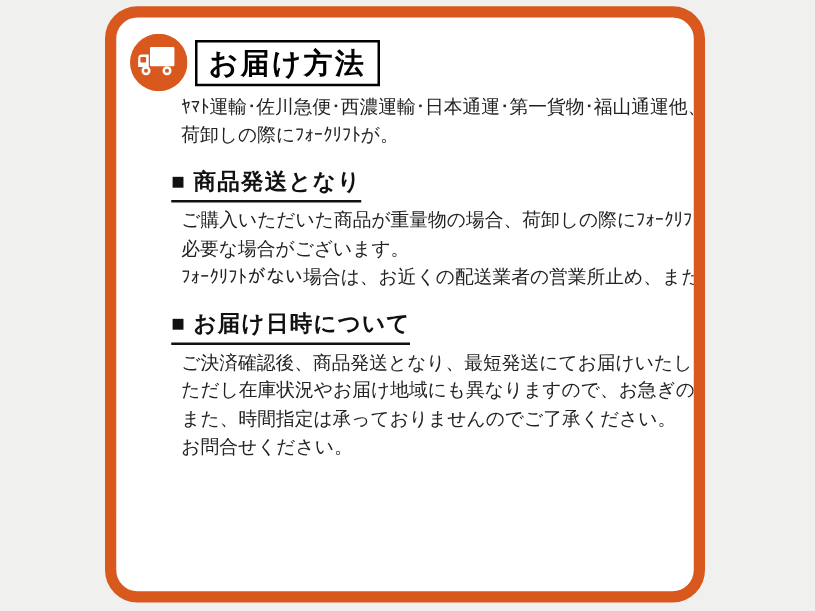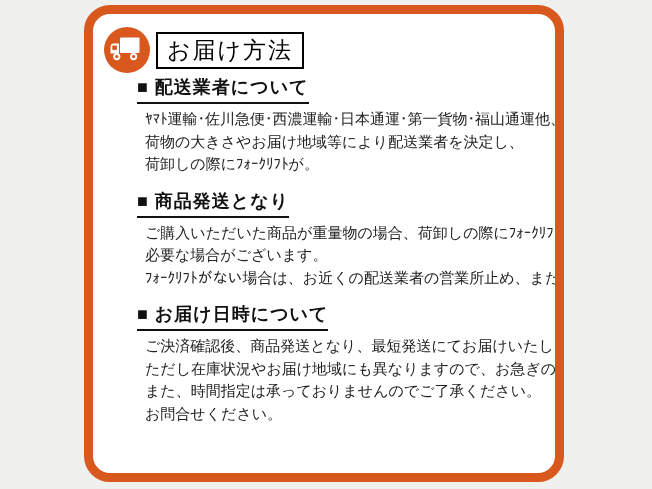--- a/index.html
+++ b/index.html
@@ -27,21 +27,21 @@
   .header{
     display:flex;align-items:center;
     margin:13px 0 0 11px;
   }
   .truck-badge{width:46px;height:46px;flex:0 0 auto;color:var(--accent);}
   .title-box{
     margin-left:6px;
     border:2px solid #000;
     padding:2px 9px;
     font-size:23px;line-height:29px;
-    font-weight:normal;letter-spacing:2px;
+    font-weight:bold;letter-spacing:2px;
     color:#000;white-space:nowrap;
   }
   .sections{margin:2px 10px 0 44px;}
   .section{margin-bottom:13px;}
   .section-heading{
     display:inline-block;
     font-size:18px;line-height:25px;font-weight:bold;
     letter-spacing:1px;color:var(--ink);
     padding-bottom:2px;border-bottom:2px solid var(--ink);
   }
@@ -68,26 +68,22 @@
       <circle cx="12.8" cy="29.6" r="1.6" fill="currentColor"></circle>
       <circle cx="29.6" cy="29.6" r="3.6" fill="#ffffff"></circle>
       <circle cx="29.6" cy="29.6" r="1.6" fill="currentColor"></circle>
     </svg>
     <div class="title-box">お届け方法</div>
   </div>
 
   <div class="sections">
 
     <div class="section">
-      <div class="heading-row">
-        <span class="section-heading">■ 配送業者について</span>
-      </div>
       <div class="section-lines">
         <div>ﾔﾏﾄ運輸･佐川急便･西濃運輸･日本通運･第一貨物･福山通運他、</div>
-        <div>荷物の大きさやお届け地域等により配送業者を決定し、</div>
         <div>荷卸しの際にﾌｫｰｸﾘﾌﾄが。</div>
       </div>
     </div>
 
     <div class="section">
       <div class="heading-row">
         <span class="section-heading">■ 商品発送となり</span>
       </div>
       <div class="section-lines">
         <div>ご購入いただいた商品が重量物の場合、荷卸しの際にﾌｫｰｸﾘﾌﾄが</div>

